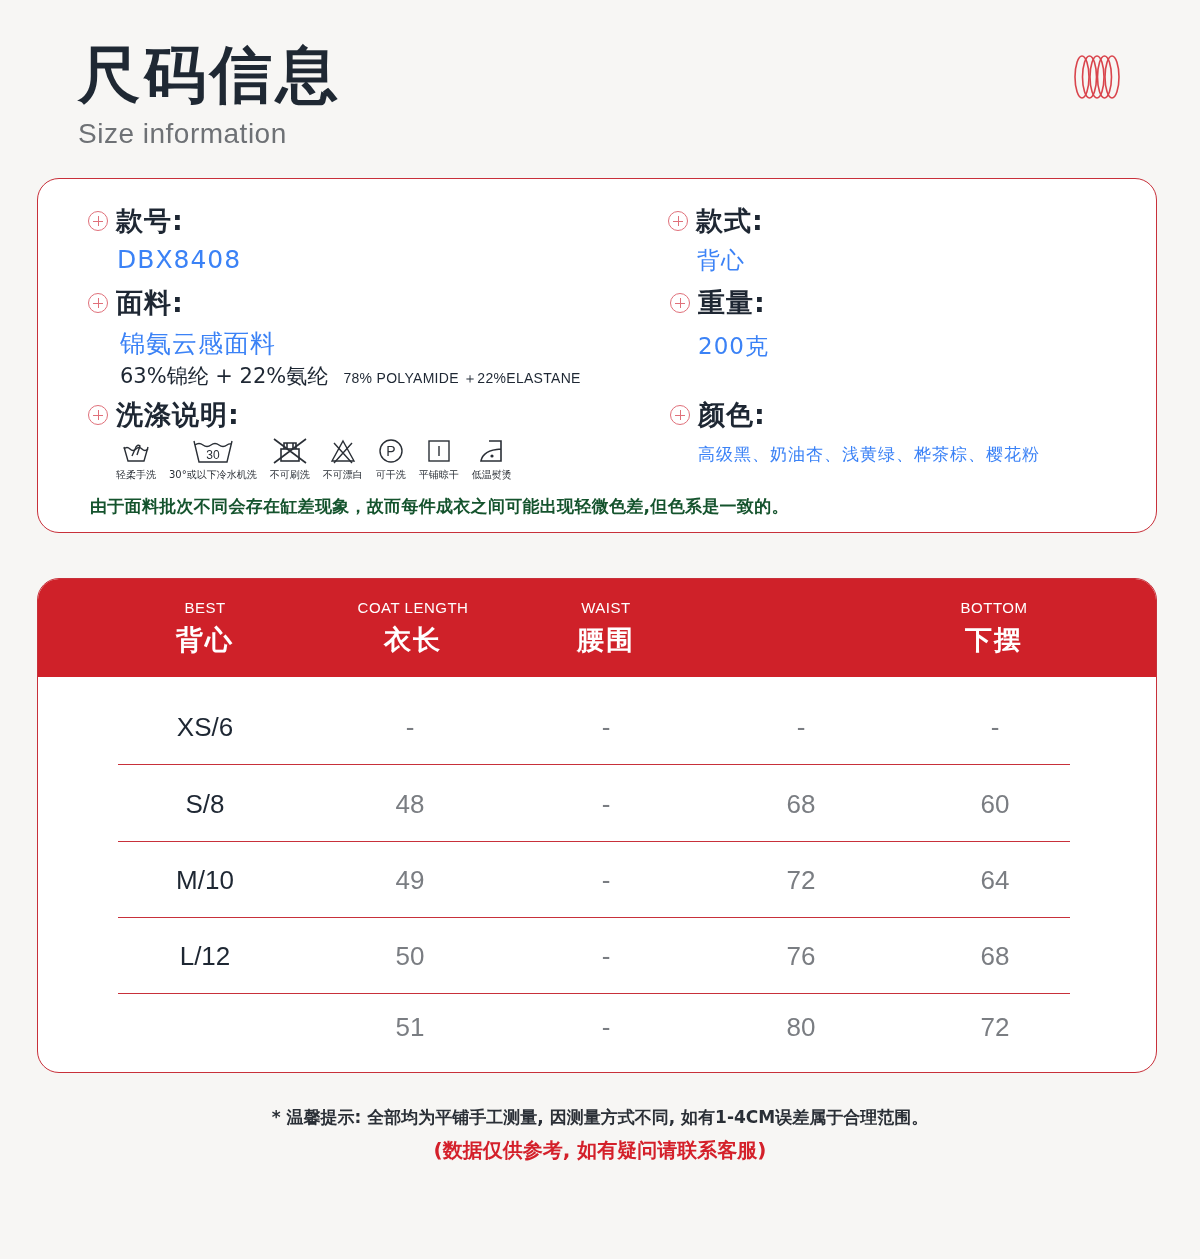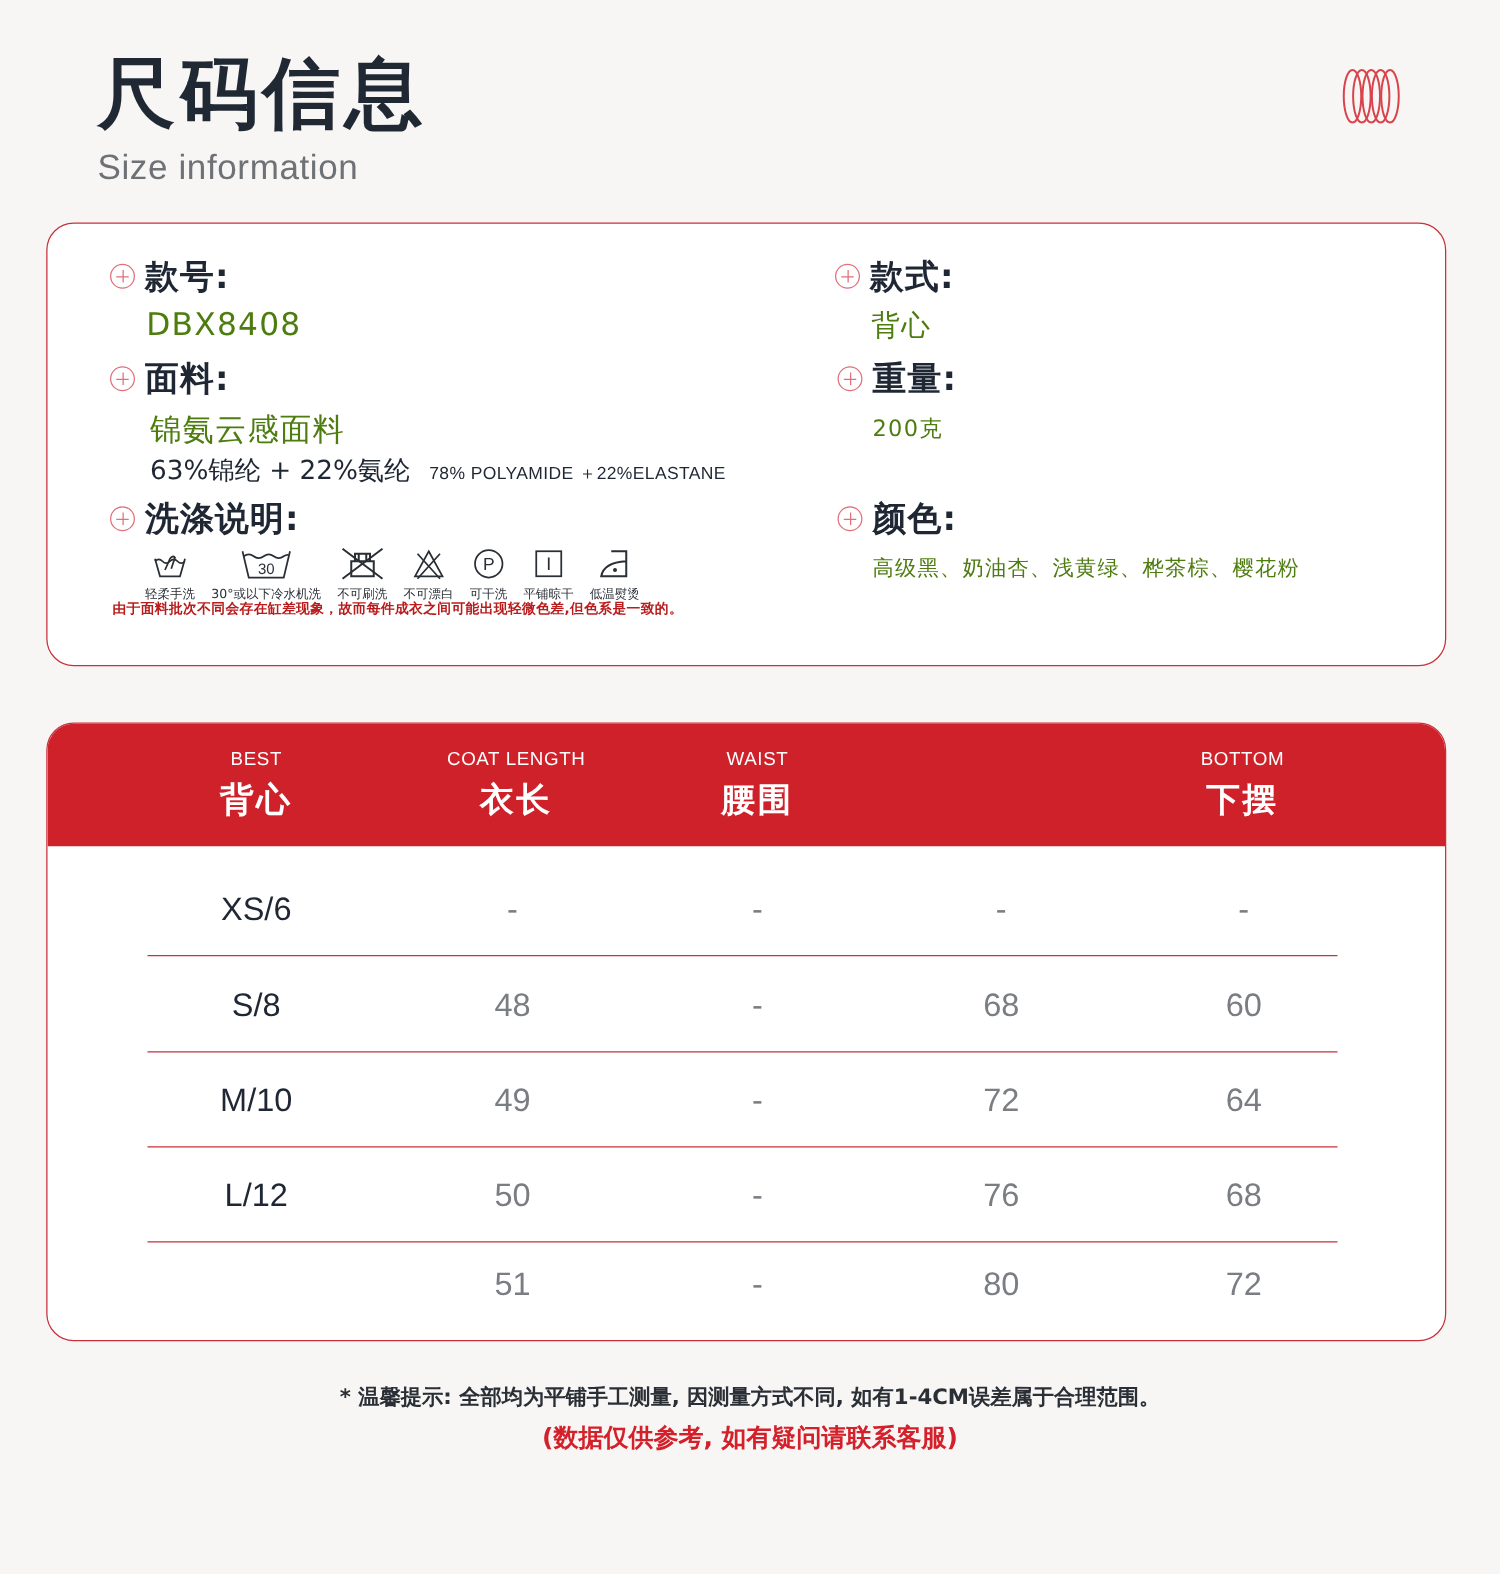--- a/index.html
+++ b/index.html
@@ -42,37 +42,37 @@
       width: 20px; height: 20px; border-radius: 50%;
       border: 1.3px solid #e0707a;
       position: relative; flex: 0 0 20px; margin-right: 8px;
     }
     .plus-icon::before, .plus-icon::after {
       content: ""; position: absolute; background: #e0707a;
     }
     .plus-icon::before { left: 4px; right: 4px; top: 8.6px; height: 1.3px; }
     .plus-icon::after { top: 4px; bottom: 4px; left: 8.6px; width: 1.3px; }
     .field-label { font-size: 27px; font-weight: bold; color: #1e2733; letter-spacing: 1px; }
-    .field-value { font-size: 25px; color: #4d7c0f; margin-left: 30px; margin-top: 6px; letter-spacing: 1px; }
-    .field-value.small { font-size: 18px; margin-top: 10px; }
+    .field-value { font-size: 25px; color: #3b82f6; margin-left: 30px; margin-top: 6px; letter-spacing: 1px; }
+    .field-value.small { font-size: 23px; margin-top: 10px; }
     .field-sub { margin-left: 32px; margin-top: 2px; white-space: nowrap; }
     .field-sub .cn { font-size: 21px; color: #1e2733; }
     .field-sub .en { font-size: 14px; color: #1e2733; margin-left: 10px; font-family: "Liberation Sans", sans-serif; letter-spacing: 0.3px; }
 
     .care-row {
       position: absolute; left: 78px; top: 258px;
       display: flex; align-items: flex-start;
     }
     .care-item { display: flex; flex-direction: column; align-items: center; margin-right: 13px; }
     .care-item svg { height: 28px; }
     .care-item span { font-size: 10px; color: #2a2f36; margin-top: 3px; white-space: nowrap; }
 
     .notice-red {
-      position: absolute; left: 52px; top: 300px;
-      font-size: 11px; font-weight: bold; color: #b91c1c; letter-spacing: 0.3px;
+      position: absolute; left: 52px; top: 316px;
+      font-size: 17px; font-weight: bold; color: #14532d; letter-spacing: 0.3px;
       white-space: nowrap;
     }
 
     
     .size-card {
       position: absolute; left: 37px; top: 578px;
       width: 1120px; height: 495px;
       background: #ffffff;
       border: 1.5px solid #c8303a;
       border-radius: 22px;

